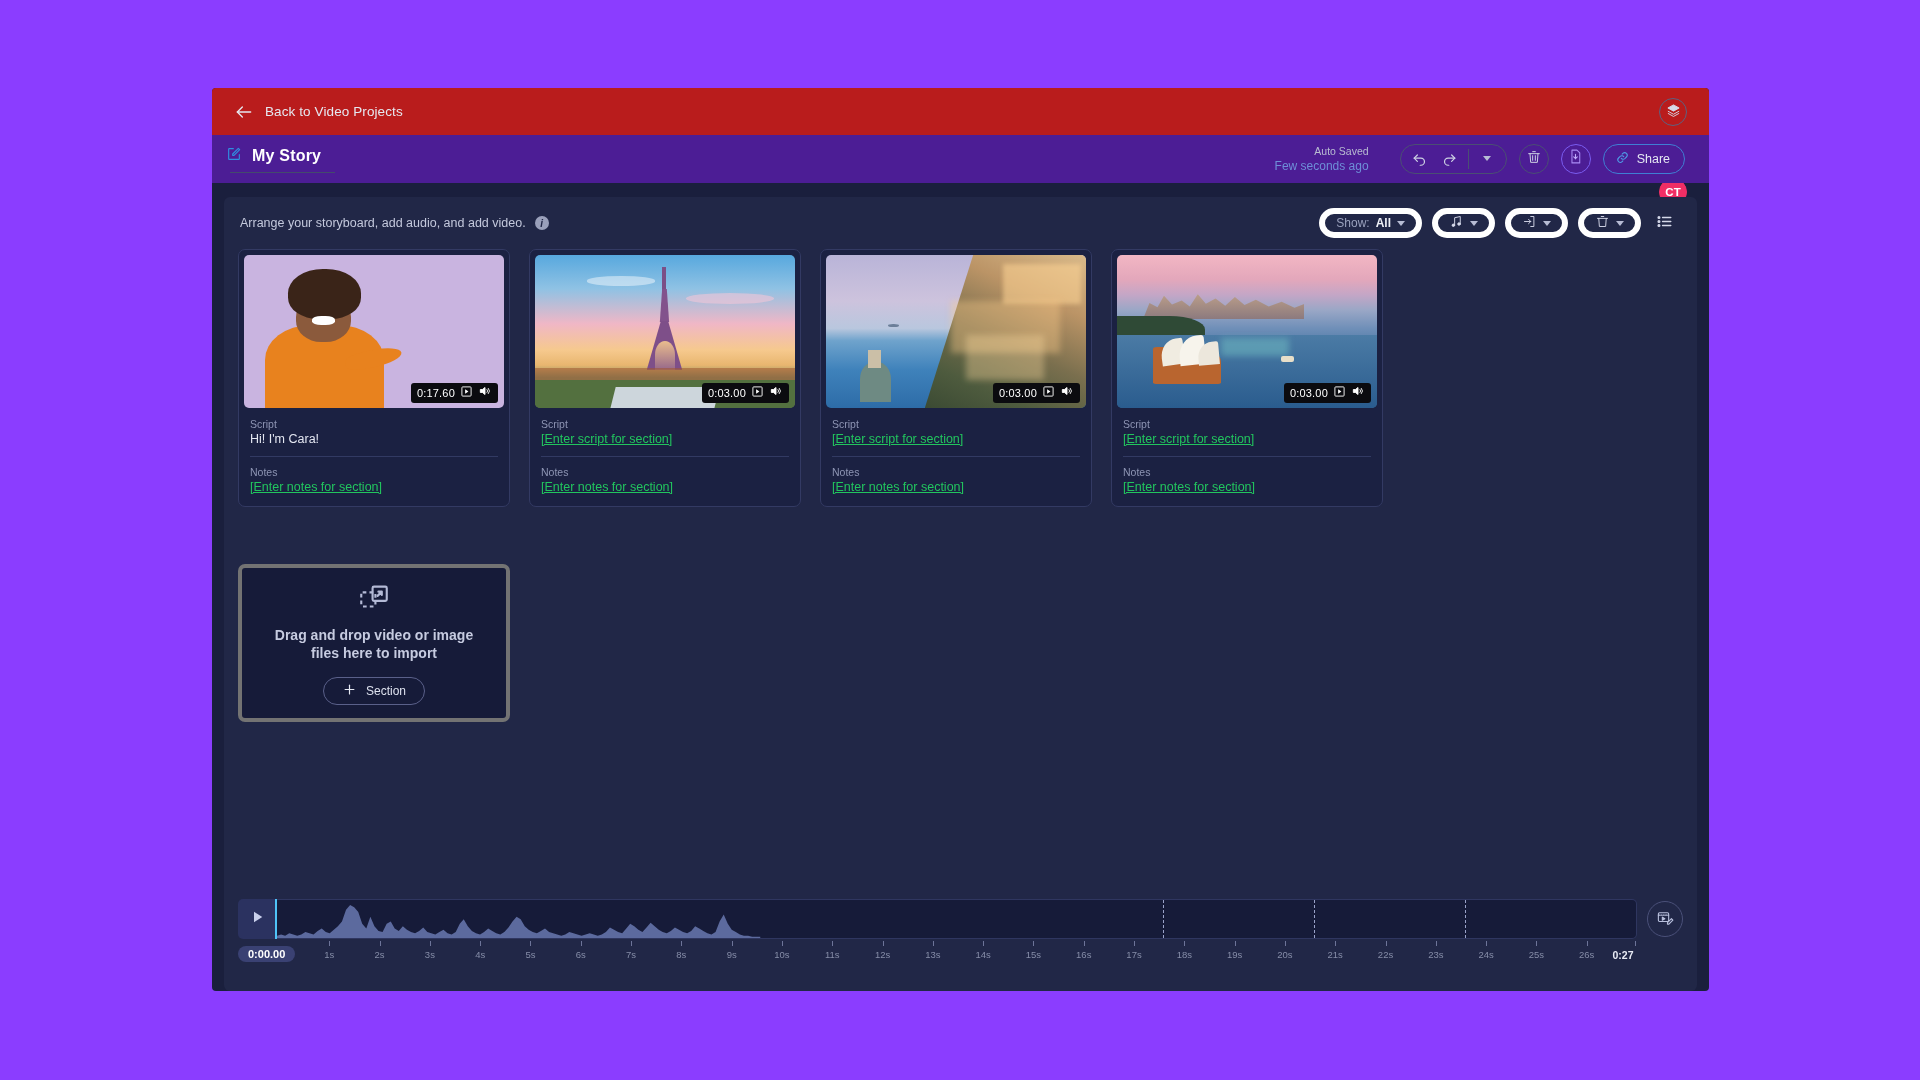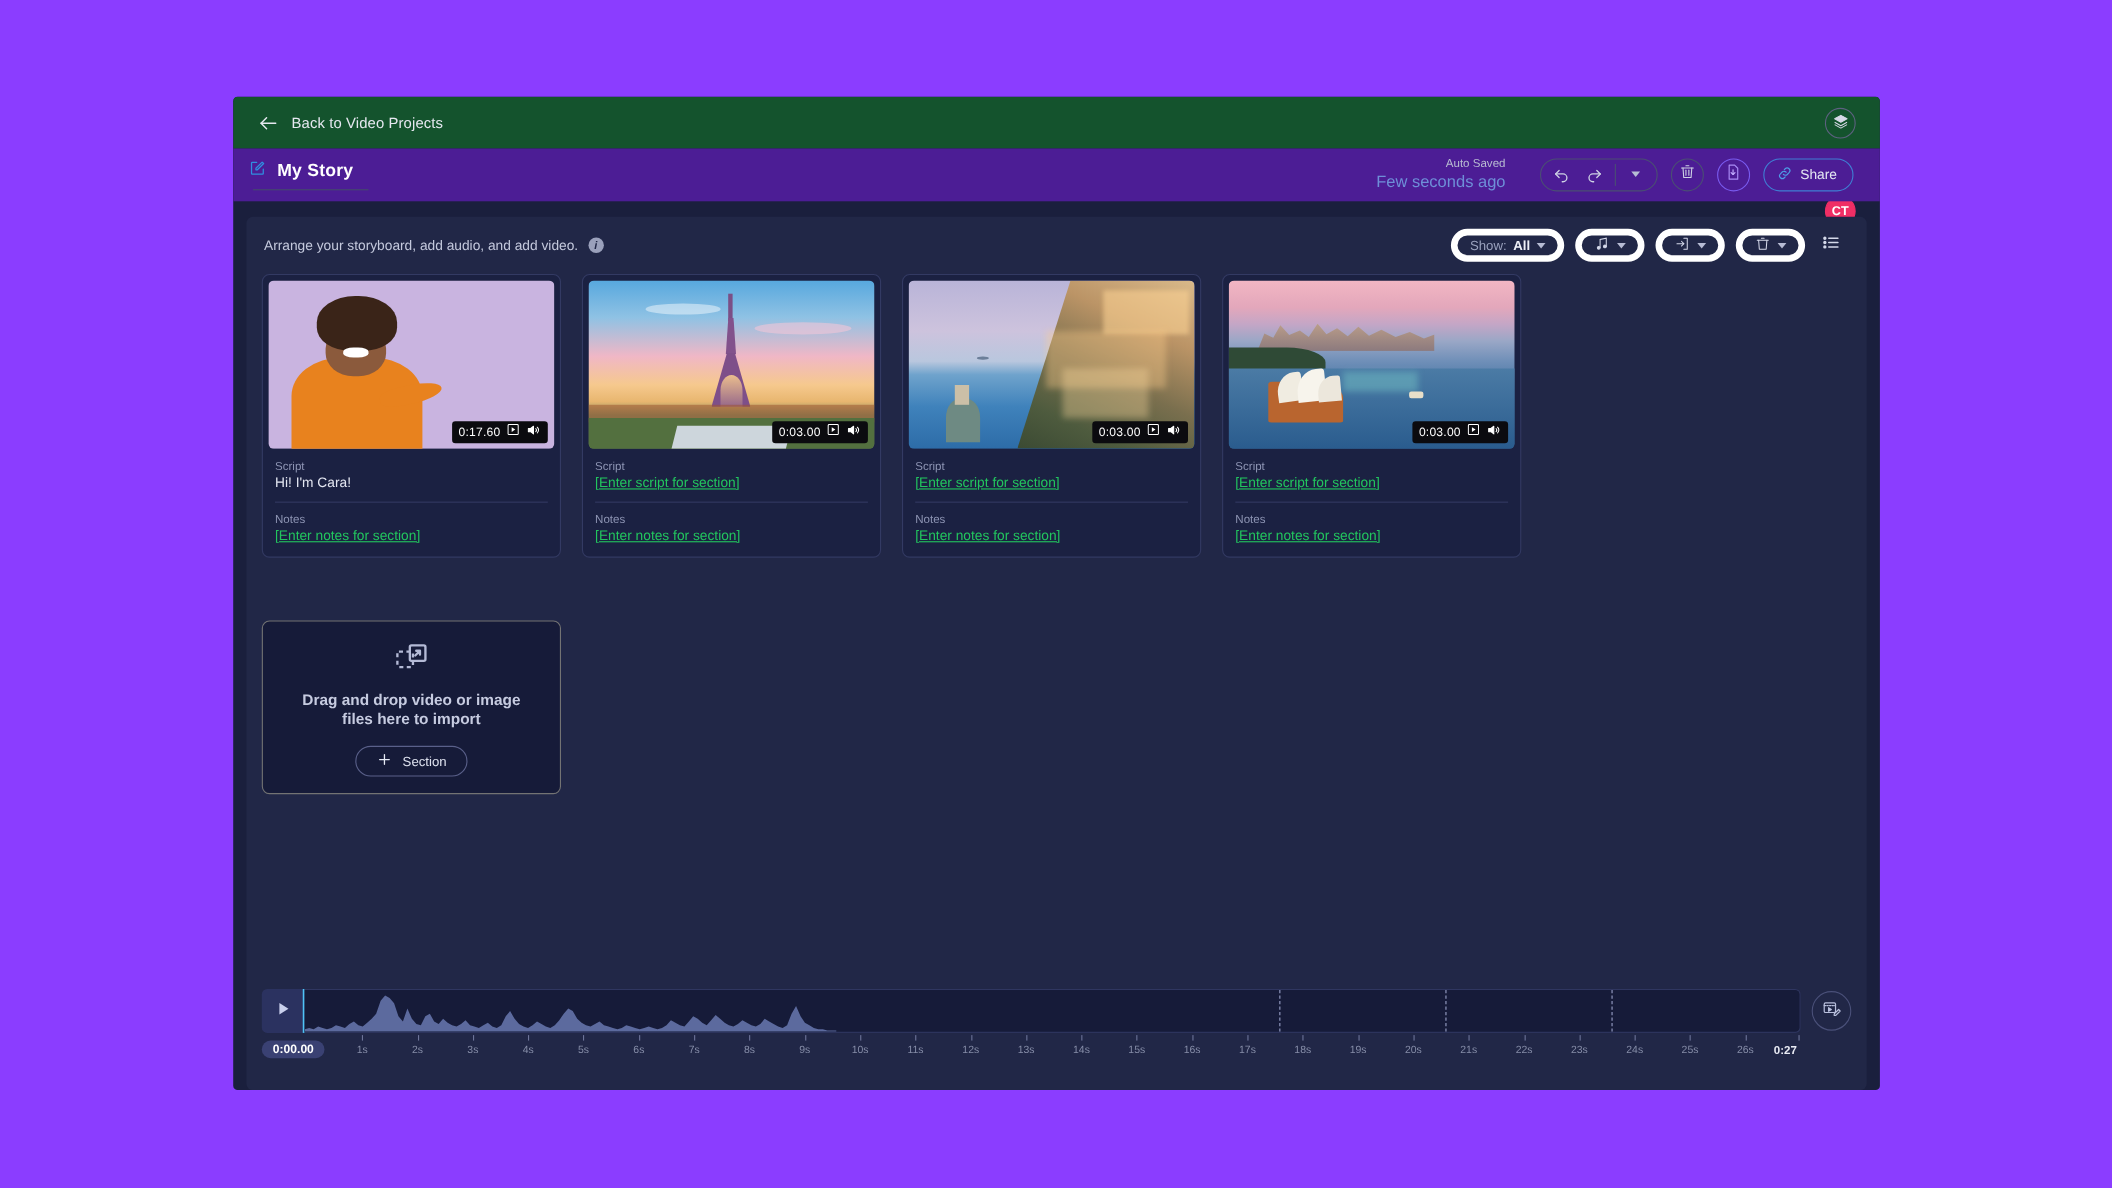--- a/index.html
+++ b/index.html
@@ -13,21 +13,21 @@
     position: absolute;
     left: 212px; top: 88px;
     width: 1497px; height: 903px;
     background: #1a1f3d;
     border-radius: 4px;
     overflow: hidden;
     display: flex; flex-direction: column;
   }
   
   .topbar {
-    height: 47px; background: #14532d;
+    height: 47px; background: #b91c1c;
     display: flex; align-items: center; justify-content: space-between;
     padding: 0 22px; flex: none;
   }
   .back-link { display: flex; align-items: center; gap: 11px; cursor: pointer; }
   .back-arrow { width: 20px; height: 20px; flex: none; }
   .back-label { color: #e6e8f0; font-size: 13.5px; letter-spacing: .1px; }
   .topbar-right { display: flex; align-items: center; gap: 12px; flex-direction: column; }
   .circ-btn {
     width: 28px; height: 28px; border-radius: 50%;
     border: 1px solid #5d6180; color: #d6d9e6;
@@ -44,21 +44,21 @@
     display: flex; align-items: center; justify-content: space-between;
     padding: 0 24px 0 14px; flex: none;
   }
   .proj-title-wrap { display: flex; flex-direction: column; gap: 6px; }
   .proj-title-row { display: flex; align-items: center; gap: 10px; }
   .proj-title { color: #ffffff; font-size: 16px; font-weight: bold; letter-spacing: .2px; }
   .title-underline { height: 1px; width: 105px; background: #444a6d; margin-left: 4px; }
   .header-right { display: flex; align-items: center; gap: 12px; }
   .autosave { text-align: right; line-height: 1.35; margin-right: 19px; }
   .autosave .l1 { color: #b9bdd2; font-size: 10.5px; display: block; }
-  .autosave .l2 { color: #6e8fd8; font-size: 15px; display: block; }
+  .autosave .l2 { color: #6e8fd8; font-size: 12px; display: block; }
   .pill {
     height: 30px; border: 1px solid #4a4f73; border-radius: 16px;
     display: flex; align-items: center; color: #cdd2e4; cursor: pointer;
     background: transparent;
   }
   .pill.undoredo { padding: 0 4px; gap: 0; }
   .pill-seg { width: 30px; height: 28px; display: flex; align-items: center; justify-content: center; cursor: pointer; }
   .pill-div { width: 1px; height: 20px; background: #4a4f73; margin: 0 3px; }
   .icon-round {
     width: 30px; height: 30px; border-radius: 50%;
@@ -116,21 +116,21 @@
   }
   .dur-text { color: #fff; font-size: 11px; letter-spacing: .2px; }
   .card-body { padding: 10px 11px 12px 11px; }
   .field-label { color: #8e95b4; font-size: 10.5px; margin-bottom: 2px; }
   .field-value { color: #e3e6f1; font-size: 12.5px; }
   .field-value.ph { color: #22c55e; text-decoration: underline; }
   .card-div { height: 1px; background: #323a63; margin: 10px 0 9px 0; }
   
   .dropzone {
     width: 272px; height: 158px; background: #161b39;
-    border: 1px solid #737373; border-radius: 7px;
+    border: 4px solid #737373; border-radius: 7px;
     display: flex; flex-direction: column; align-items: center; justify-content: center;
     gap: 8px; margin-top: 19px; cursor: pointer;
   }
   .dz-text { color: #c6cbe0; font-size: 14px; font-weight: bold; text-align: center; line-height: 1.25; }
   .dz-btn {
     margin-top: 7px; height: 28px; border: 1px solid #5a608a; border-radius: 15px;
     display: flex; align-items: center; gap: 9px; padding: 0 18px;
     color: #dde1ee; font-size: 12px; cursor: pointer; background: transparent;
   }
   

